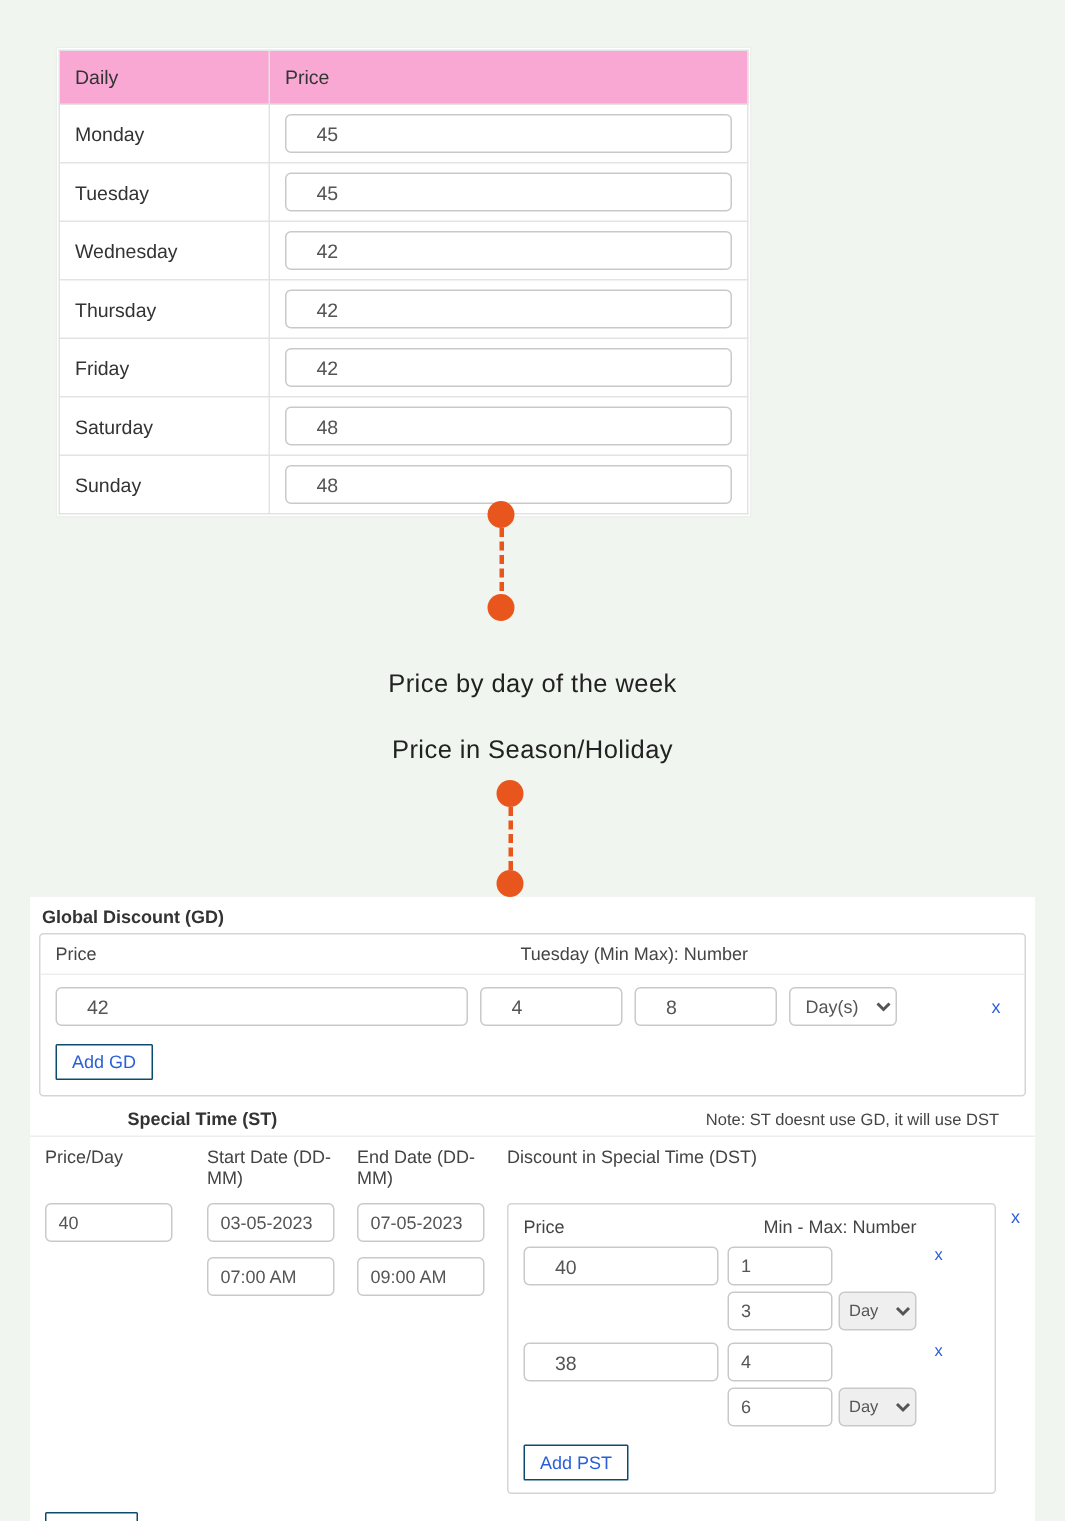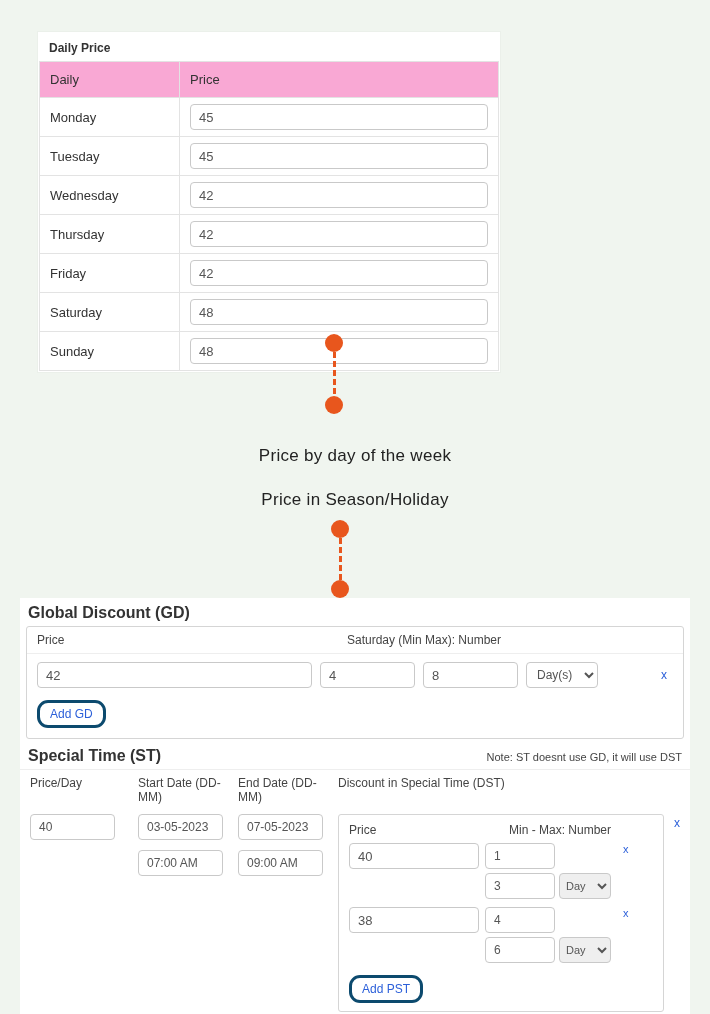--- a/index.html
+++ b/index.html
@@ -41,21 +41,21 @@
       font-weight: 400;
       font-size: 13px;
       background: #f9a8d4;
     }
     .daily-table th:first-child, .daily-table td:first-child { width: 140px; }
     .txt-input {
       width: 100%;
       height: 26px;
       border: 1px solid #c9c9c9;
       border-radius: 4px;
-      padding: 0 8px;
+      padding: 0 20px;
       font-size: 13px;
       color: #555;
       background: #fff;
     }
     .txt-input-sm {
       width: 85px;
       height: 26px;
       border: 1px solid #c9c9c9;
       border-radius: 4px;
       padding: 0 8px;
@@ -91,21 +91,21 @@
     .panel-lower {
       position: absolute;
       left: 20px;
       top: 598px;
       width: 670px;
       background: #fff;
       padding: 0;
     }
     .section-title {
       font-weight: 600;
-      font-size: 16px;
+      font-size: 12px;
       padding: 6px 8px 4px;
     }
     .gd-box {
       border: 1px solid #d5d5d5;
       border-radius: 3px;
       margin: 0 6px 2px;
       padding: 0;
     }
     .gd-header {
       display: flex;
@@ -135,34 +135,35 @@
     }
     .remove-x {
       color: #2b5fd9;
       font-size: 12px;
       margin-left: auto;
       cursor: pointer;
       padding: 0 6px;
     }
     .btn-outline {
       display: inline-block;
-      border: 3px solid #0c4a6e;
+      border: 1px solid #0c4a6e;
       color: #2b5fd9;
       background: #fff;
       font-size: 12px;
       padding: 4px 10px;
-      border-radius: 11px;
+      border-radius: 1px;
       margin: 4px 10px 10px;
       cursor: pointer;
     }
     .st-header-row {
       display: flex;
       justify-content: space-between;
       align-items: baseline;
-      padding: 6px 8px 4px;
+      padding: 6px 24px 4px;
+      margin-left: 41px;
     }
     .note {
       font-size: 11px;
       color: #444;
     }
     .st-cols-header {
       display: flex;
       padding: 6px 10px;
       font-size: 12px;
       color: #444;
@@ -223,21 +224,20 @@
       font-size: 12px;
       cursor: pointer;
       align-self: flex-start;
       padding-top: 2px;
     }
   </style>
 </head>
 <body>
 
 <div class="panel-daily">
-  <div class="panel-daily-title">Daily Price</div>
   <table class="daily-table">
     <thead>
       <tr>
         <th>Daily</th>
         <th>Price</th>
       </tr>
     </thead>
     <tbody>
       <tr>
         <td>Monday</td>
@@ -280,21 +280,21 @@
 <div class="dot" style="top:520px; left:340px;"></div>
 <div class="dash-line" style="top:538px; height:42px; left:340px;"></div>
 <div class="dot" style="top:580px; left:340px;"></div>
 
 <div class="panel-lower">
 
   <div class="section-title">Global Discount (GD)</div>
   <div class="gd-box">
     <div class="gd-header">
       <div class="col-price">Price</div>
-      <div>Saturday (Min Max): Number</div>
+      <div>Tuesday (Min Max): Number</div>
     </div>
     <div class="gd-row">
       <input class="txt-input input-gd-price" value="42" style="">
       <input class="txt-input input-gd-dur" value="4" style="">
       <input class="txt-input input-gd-dur" value="8" style="">
       <select class="select-unit">
         <option>Day(s)</option>
       </select>
       <span class="remove-x">x</span>
     </div>

